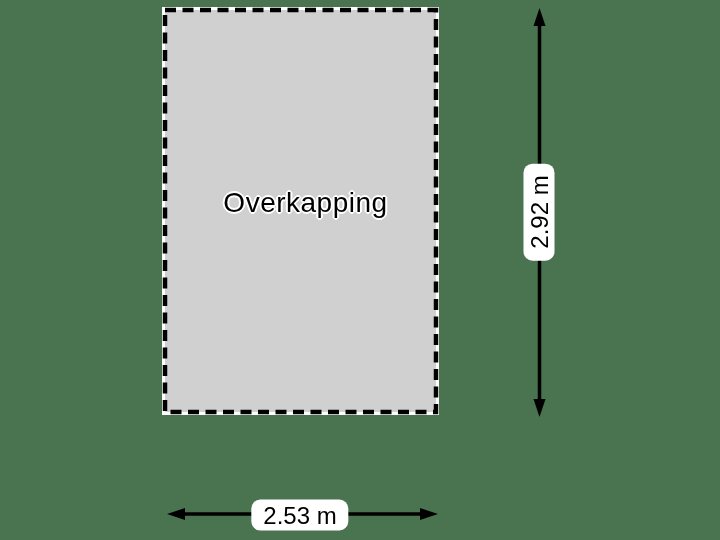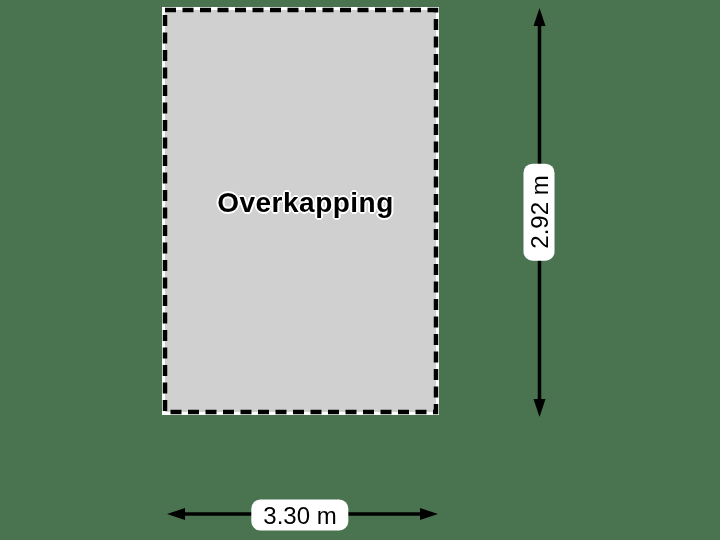--- a/index.html
+++ b/index.html
@@ -25,21 +25,21 @@
     height: 402px;
     background: #d0d0d0;
     box-shadow: 0 0 0 3px #ffffff;
   }
   .room-label {
     position: absolute;
     left: 50%;
     top: 48%;
     transform: translate(calc(-50% + 5px), -50%);
     font-size: 28px;
-    font-weight: bold;
+    font-weight: normal;
     color: #000000;
     white-space: nowrap;
     letter-spacing: 0.5px;
     text-shadow:
       -2px 0 0 #ffffff, 2px 0 0 #ffffff,
       0 -2px 0 #ffffff, 0 2px 0 #ffffff,
       -1px -1px 0 #ffffff, 1px -1px 0 #ffffff,
       -1px 1px 0 #ffffff, 1px 1px 0 #ffffff;
   }
   
@@ -94,15 +94,15 @@
 
     <g>
       <line x1="182" y1="514" x2="423" y2="514" stroke-width="3.5" stroke="#000000"></line>
       <polygon points="167,514 185,508 185,520" fill="#000000"></polygon>
       <polygon points="438,514 420,508 420,520" fill="#000000"></polygon>
     </g>
   </svg>
 
   <div class="dim-pill vertical">2.92 m</div>
 
-  <div class="dim-pill horizontal">3.30 m</div>
+  <div class="dim-pill horizontal">2.53 m</div>
 
 </div>
 
 </body></html>

